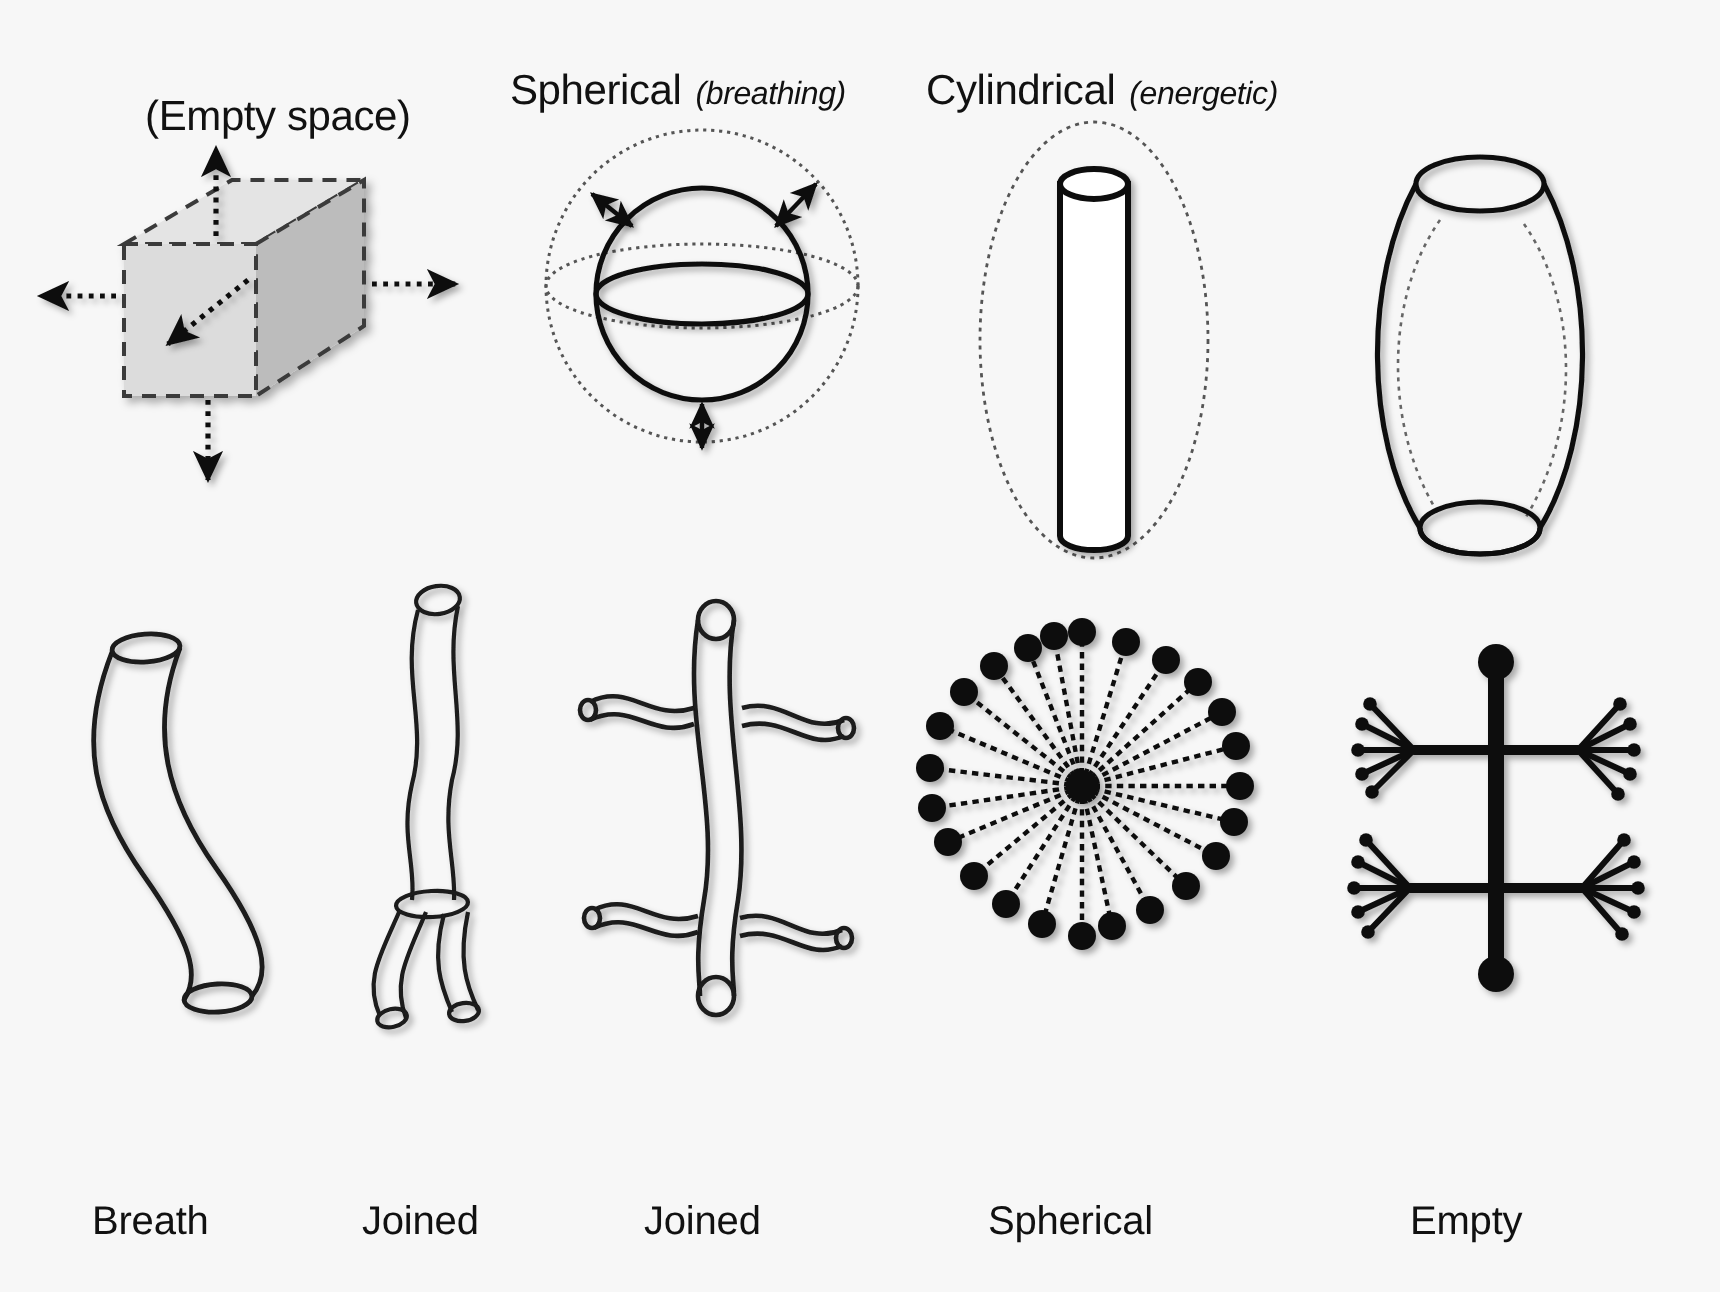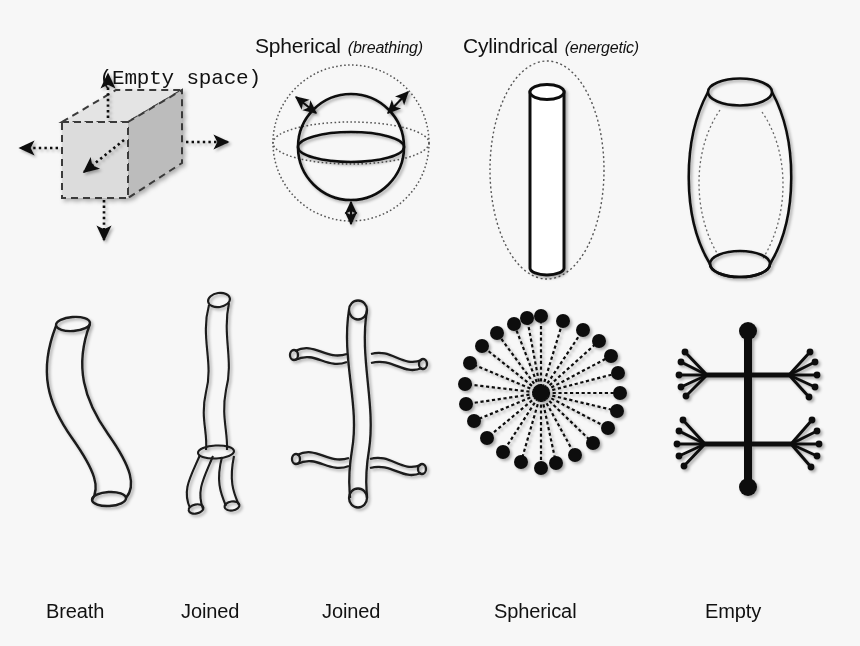--- a/index.html
+++ b/index.html
@@ -289,21 +289,21 @@
         <line x1="791" y1="444" x2="811" y2="467" stroke-width="3"></line>
         <circle cx="812" cy="420" r="3.4" fill="#111111" stroke="none"></circle>
         <circle cx="817" cy="431" r="3.4" fill="#111111" stroke="none"></circle>
         <circle cx="819" cy="444" r="3.4" fill="#111111" stroke="none"></circle>
         <circle cx="817" cy="456" r="3.4" fill="#111111" stroke="none"></circle>
         <circle cx="811" cy="467" r="3.4" fill="#111111" stroke="none"></circle>
       </g>
     </g>
   </svg>
 
-  <div class="lbl lbl-top" style="left:50px; top:39px;font-family:Liberation Mono, monospace;">
+  <div class="lbl lbl-top" style="left:50px; top:19px;">
     <span>(Empty space)</span>
   </div>
 
   <div class="lbl row-top" style="left:463px; top:33px;">
     <span class="lbl-top">Cylindrical</span>
     <span class="lbl-sub">(energetic)</span>
   </div>
 
   <div class="lbl row-top" style="left:255px; top:33px;">
     <span class="lbl-top">Spherical</span>

